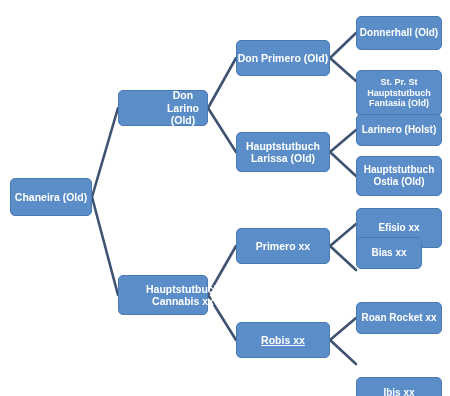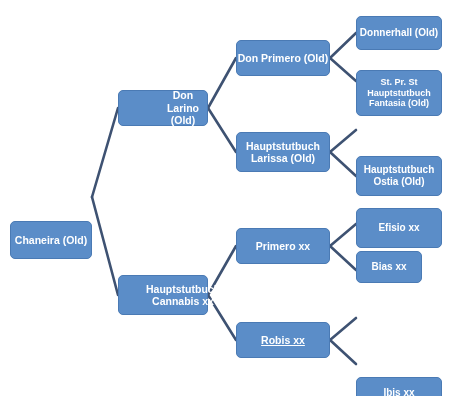--- a/index.html
+++ b/index.html
@@ -68,35 +68,37 @@
       <line x1="330" y1="152" x2="356" y2="176"></line>
 
       <line x1="330" y1="246" x2="356" y2="224"></line>
       <line x1="330" y1="246" x2="356" y2="270"></line>
 
       <line x1="330" y1="340" x2="356" y2="318"></line>
       <line x1="330" y1="340" x2="356" y2="364"></line>
     </g>
   </svg>
 
-  <div class="node n-root" style="left:10px; top:178px; width:82px; height:38px;margin-top:43px;">Chaneira (Old)</div>
+  <div class="node n-root" style="left:10px; top:178px; width:82px; height:38px;">Chaneira (Old)</div>
 
   <div class="node n-gen2" style="left:118px; top:90px; width:90px; height:36px;">Don Larino (Old)</div>
   <div class="node n-gen2" style="left:118px; top:275px; width:90px; height:40px;">Hauptstutbuch
 Cannabis xx</div>
 
   <div class="node n-gen3" style="left:236px; top:40px; width:94px; height:36px;">Don Primero (Old)</div>
   <div class="node n-gen3" style="left:236px; top:132px; width:94px; height:40px;">Hauptstutbuch
 Larissa (Old)</div>
   <div class="node n-gen3" style="left:236px; top:228px; width:94px; height:36px;">Primero xx</div>
   <div class="node n-gen3" style="left:236px; top:322px; width:94px; height:36px;text-decoration:underline;">Robis xx</div>
 
   <div class="node n-leaf" style="left:356px; top:16px; width:86px; height:34px;">Donnerhall (Old)</div>
   <div class="node n-leaf-sm" style="left:356px; top:58px; width:86px; height:46px;margin-top:12px;">St. Pr. St
 Hauptstutbuch
 Fantasia (Old)</div>
+  <div class="node n-leaf" style="left:356px; top:114px; width:86px; height:32px;">Larinero (Holst)</div>
   <div class="node n-leaf" style="left:356px; top:156px; width:86px; height:40px;">Hauptstutbuch
 Ostia (Old)</div>
   <div class="node n-leaf" style="left:356px; top:208px; width:86px; height:40px;">Efisio xx</div>
-  <div class="node n-leaf" style="left:356px; top:251px; width:66px; height:32px;">Bias xx</div>
+  <div class="node n-leaf" style="left:356px; top:237px; width:66px; height:32px;">Bias xx</div>
+  <div class="node n-leaf" style="left:356px; top:302px; width:86px; height:32px;">Roan Rocket xx</div>
   <div class="node n-leaf" style="left:356px; top:348px; width:86px; height:32px;margin-top:29px;">Ibis xx</div>
 
 </div>
 
 </body></html>

